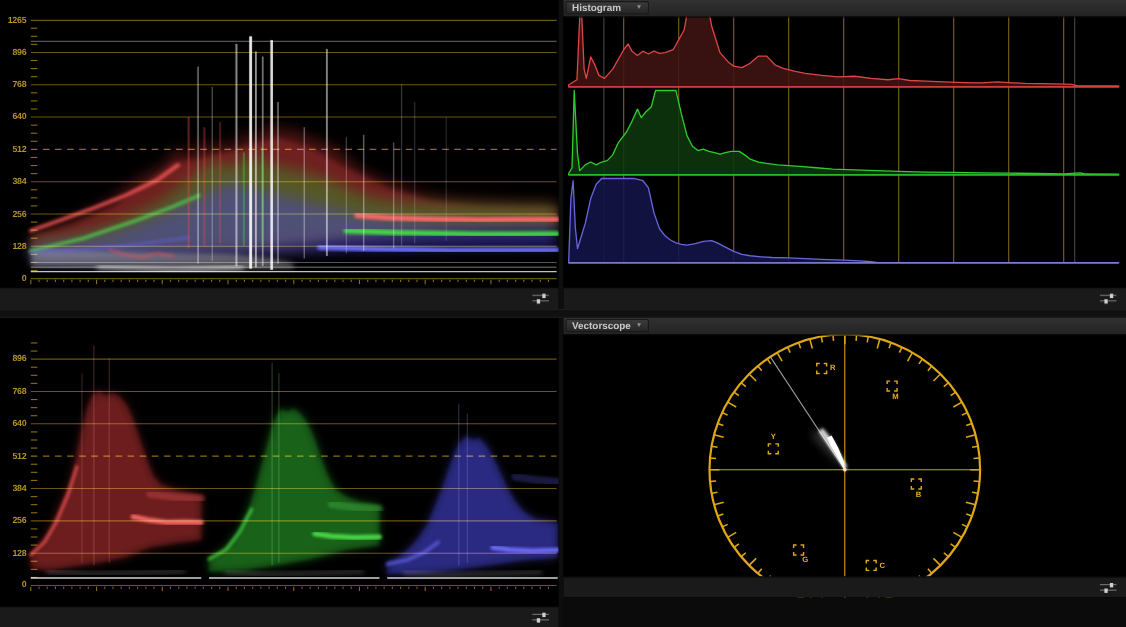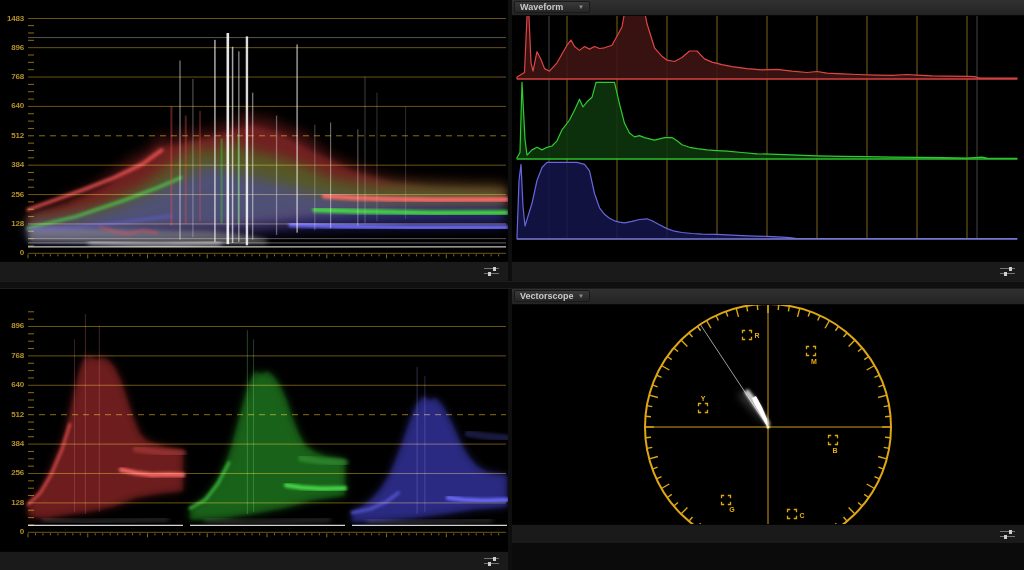--- a/index.html
+++ b/index.html
@@ -192,21 +192,21 @@
           <rect x="364.44" y="76.58500000000001" width="1.1" height="146.88" fill="#cccccc" opacity="0.28" filter="url(#b1)"></rect>
           <rect x="376.44" y="92.65" width="1" height="128.52" fill="#cccccc" opacity="0.25" filter="url(#b1)"></rect>
           <rect x="405.12" y="106.42000000000002" width="1" height="112.45499999999998" fill="#cccccc" opacity="0.22" filter="url(#b1)"></rect>
           <rect x="170.4" y="106.42000000000002" width="2" height="119.34" fill="#e05050" opacity="0.4" filter="url(#b1)"></rect>
           <rect x="184.74" y="115.6" width="2" height="107.86500000000001" fill="#e05050" opacity="0.35" filter="url(#b1)"></rect>
           <rect x="199.07999999999998" y="111.01000000000002" width="2" height="110.16" fill="#e05050" opacity="0.3" filter="url(#b1)"></rect>
           <rect x="220.59" y="138.55" width="2" height="84.91499999999999" fill="#3fd03f" opacity="0.4" filter="url(#b1)"></rect>
           <rect x="237.32" y="133.96" width="2" height="89.505" fill="#3fd03f" opacity="0.35" filter="url(#b1)"></rect>
         </g>
       </svg>
-    <span class="ylab wf-ylab" style="top: 14.5215px;">1483</span>
+    <span class="ylab wf-ylab" style="top: 14.5215px;">1265</span>
     <span class="ylab wf-ylab" style="top: 43.668px;">896</span>
     <span class="ylab wf-ylab" style="top: 73.044px;">768</span>
     <span class="ylab wf-ylab" style="top: 102.42px;">640</span>
     <span class="ylab wf-ylab" style="top: 131.796px;">512</span>
     <span class="ylab wf-ylab" style="top: 161.172px;">384</span>
     <span class="ylab wf-ylab" style="top: 190.548px;">256</span>
     <span class="ylab wf-ylab" style="top: 219.924px;">128</span>
     <span class="ylab wf-ylab" style="top: 249.3px;">0</span>
     <div class="ftr ftr-tall">
       <div class="sliders-icon">
@@ -233,21 +233,21 @@
         <line x1="465" y1="14" x2="465" y2="239" stroke="#8d8d8d" stroke-width="1" opacity="0.5"></line>
         <path d="M5,79L5.0,77.0L12.5,72.5L16.0,-5.5L19.0,62.8L21.0,71.2L25.0,51.7L29.0,59.5L32.5,68.6L37.5,71.2L45.0,62.8L55.0,45.2L59.0,40.0L62.5,46.5L67.5,50.4L72.5,46.5L77.5,49.1L82.5,46.5L87.5,48.5L92.5,47.8L100.0,45.2L110.0,27.0L117.5,-15.3L127.5,-15.3L135.0,23.8L142.5,47.8L150.0,56.3L155.0,60.2L162.5,61.5L170.0,57.5L177.5,51.0L185.0,51.0L192.5,58.9L200.0,62.1L210.0,64.7L220.0,66.7L235.0,68.6L250.0,69.9L265.0,69.3L280.0,71.2L295.0,72.5L305.0,71.5L315.0,73.2L330.0,73.8L345.0,74.5L365.0,75.1L380.0,75.4L395.0,74.5L405.0,75.1L420.0,75.8L435.0,76.1L455.0,76.4L462.5,76.7L467.5,78.0L480.0,78.2L505.0,78.2L505,79 Z" fill="#401313" fill-opacity="0.88" stroke="#e04545" stroke-width="1.2" stroke-linejoin="round"></path>
         <line x1="5" y1="79" x2="505" y2="79" stroke="#cf4040" stroke-width="1"></line>
         <path d="M5,159L5.0,157.7L8.0,152.5L10.0,82.3L13.0,139.5L15.0,155.1L20.0,149.9L25.0,147.3L30.0,149.9L35.0,147.3L40.0,146.0L45.0,140.8L50.0,129.8L57.5,120.0L62.5,110.3L67.5,99.2L71.0,107.0L75.0,101.8L80.0,97.3L84.0,82.3L92.5,82.3L102.5,82.3L107.5,103.8L112.5,123.3L117.5,133.0L122.5,136.9L127.5,135.6L132.5,137.6L137.5,138.8L142.5,140.2L147.5,138.8L152.5,137.6L160.0,137.6L165.0,140.8L170.0,144.7L177.5,147.3L185.0,148.6L195.0,149.9L205.0,150.6L215.0,151.2L230.0,152.5L245.0,153.8L265.0,154.4L285.0,155.1L305.0,155.8L330.0,156.4L355.0,156.7L380.0,157.1L405.0,157.4L430.0,157.7L455.0,158.0L470.0,157.1L475.0,158.2L505.0,158.3L505,159 Z" fill="#0e360e" fill-opacity="0.88" stroke="#2ecc2e" stroke-width="1.2" stroke-linejoin="round"></path>
         <line x1="5" y1="159" x2="505" y2="159" stroke="#2bbb2b" stroke-width="1"></line>
         <path d="M5,239L5.0,237.7L7.0,180.5L9.0,164.3L11.0,206.5L13.0,226.0L15.0,219.5L20.0,203.3L25.0,180.5L30.0,167.5L35.0,162.3L45.0,162.3L55.0,162.3L65.0,162.3L72.5,164.3L77.5,170.8L82.5,193.5L87.5,207.8L92.5,214.3L97.5,218.2L102.5,220.8L107.5,222.1L112.5,222.8L120.0,221.4L127.5,219.5L135.0,218.8L140.0,220.8L147.5,224.7L155.0,228.6L162.5,231.2L170.0,232.5L180.0,233.5L190.0,234.1L205.0,234.4L220.0,235.1L235.0,235.8L255.0,236.4L270.0,237.1L277.5,237.7L285.0,238.5L305.0,238.7L505.0,238.7L505,239 Z" fill="#15154a" fill-opacity="0.88" stroke="#6666dd" stroke-width="1.2" stroke-linejoin="round"></path>
         <line x1="5" y1="239" x2="505" y2="239" stroke="#8585cf" stroke-width="1"></line>
       </svg>
     <div class="hdr">
       <div class="dd">
-        <span class="t">Waveform</span>
+        <span class="t">Histogram</span>
         <span class="a">▼</span>
       </div>
     </div>
     <div class="ftr ftr-tall">
       <div class="sliders-icon">
         <div class="sl-line sl-l1"></div>
           <div class="sl-line sl-l2"></div>
         <div class="sl-knob sl-k1"></div>
           <div class="sl-knob sl-k2"></div>
       </div>

